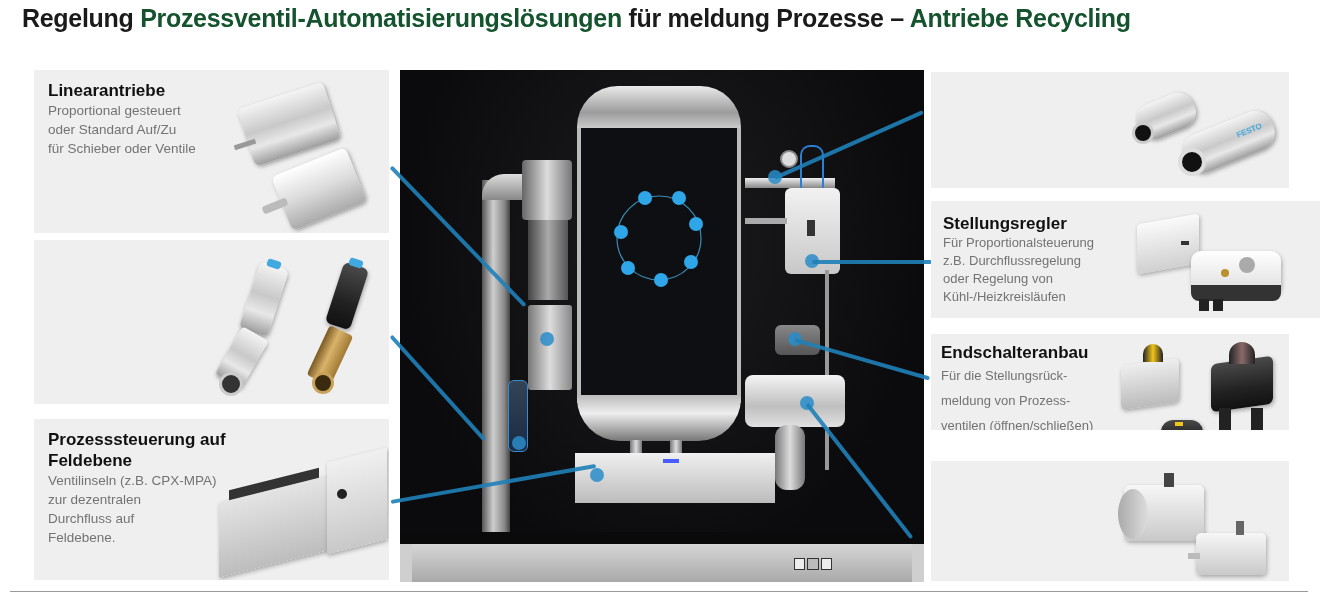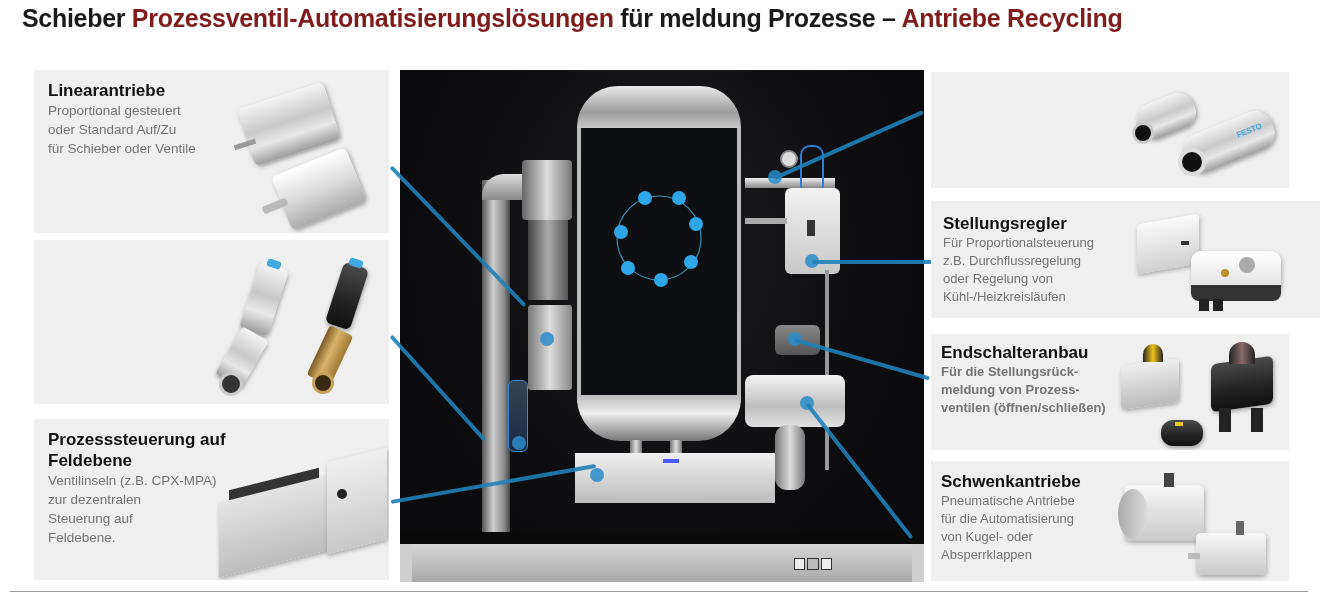--- a/index.html
+++ b/index.html
@@ -1,20 +1,20 @@
 <!DOCTYPE html>
 <html><head>
 <meta charset="utf-8">
 <style>
   html, body { margin: 0; padding: 0; background: #ffffff; }
   body { width: 1320px; height: 608px; position: relative; overflow: hidden;
          font-family: "Liberation Sans", "DejaVu Sans", sans-serif; color: #1a1a1a; }
   .title { position: absolute; left: 22px; top: 4px; font-size: 25px; font-weight: bold;
            letter-spacing: -0.3px; white-space: nowrap; font-family: "Liberation Sans", sans-serif; }
-  .title .accent { color: #7f1d1d; }
+  .title .accent { color: #14532d; }
   .panel { position: absolute; background: #efefef; overflow: hidden; }
   .panel h2 { margin: 0; font-size: 17px; font-weight: bold; line-height: 21px; color: #111; }
   .panel p { margin: 0; font-size: 13.5px; line-height: 19px; color: #737373; white-space: pre-line; }
   .panel .txt { position: absolute; left: 14px; top: 10px; }
   .photo { position: absolute; left: 400px; top: 70px; width: 524px; height: 512px;
            background: radial-gradient(ellipse at 50% 35%, #1c1c1f 0%, #0b0b0d 70%); overflow: hidden; }
   .bottom-line { position: absolute; left: 10px; top: 591px; width: 1298px; height: 1px; background: #9a9a9a; }
   .prod { position: absolute; }
   .metal { background: linear-gradient(180deg, #f4f4f4 0%, #c9c9c9 45%, #e8e8e8 70%, #9d9d9d 100%); border-radius: 6px;
            box-shadow: 1px 2px 4px rgba(0,0,0,0.35); }
@@ -22,21 +22,21 @@
           box-shadow: 1px 2px 4px rgba(0,0,0,0.35); }
   .brass { background: linear-gradient(90deg, #7a5a24 0%, #d9b36a 45%, #a07a34 100%); border-radius: 4px; }
   .blue-cap { background: #3fa9e0; border-radius: 3px; }
   .line { position: absolute; height: 4px; background: #1f7fb8; transform-origin: 0 50%; opacity: 0.9; border-radius: 2px; }
   .dot { position: absolute; width: 14px; height: 14px; border-radius: 50%; background: #2a8cc8; opacity: 0.85; }
 </style>
 </head>
 <body>
 
 <div class="title">
-  <span>Schieber </span><span class="accent">Prozessventil-Automatisierungslösungen</span><span> für meldung Prozesse – </span><span class="accent">Antriebe Recycling</span>
+  <span>Regelung </span><span class="accent">Prozessventil-Automatisierungslösungen</span><span> für meldung Prozesse – </span><span class="accent">Antriebe Recycling</span>
 </div>
 
 <div class="panel" style="left:34px;top:70px;width:355px;height:163px;">
   <div class="txt">
     <h2>Linearantriebe</h2>
     <p>Proportional gesteuert
 oder Standard Auf/Zu
 für Schieber oder Ventile</p>
   </div>
   <div class="prod" style="left:200px;top:12px;width:120px;height:150px;">
@@ -59,21 +59,21 @@
     <div style="position:absolute;left:103px;top:122px;width:16px;height:16px;border-radius:50%;background:#3a2a10;border:3px solid #c9a25a;"></div>
   </div>
 </div>
 
 <div class="panel" style="left:34px;top:419px;width:355px;height:161px;">
   <div class="txt">
     <h2 style="white-space:pre-line;">Prozesssteuerung auf
 Feldebene</h2>
     <p>Ventilinseln (z.B. CPX-MPA)
 zur dezentralen
-Steuerung auf
+Durchfluss auf
 Feldebene.</p>
   </div>
   <div class="prod" style="left:175px;top:30px;width:180px;height:125px;">
     <div style="position:absolute;left:10px;top:40px;width:110px;height:75px;background:linear-gradient(180deg,#e4e4e4,#bdbdbd);transform:skewY(-14deg);box-shadow:1px 2px 4px rgba(0,0,0,0.3);"></div>
     <div style="position:absolute;left:20px;top:30px;width:90px;height:10px;background:#333;transform:skewY(-14deg);"></div>
     <div style="position:absolute;left:118px;top:6px;width:60px;height:92px;background:linear-gradient(180deg,#f0f0f0,#c8c8c8);transform:skewY(-14deg);box-shadow:1px 2px 4px rgba(0,0,0,0.3);"></div>
     <div style="position:absolute;left:128px;top:40px;width:10px;height:10px;border-radius:50%;background:#222;"></div>
   </div>
 </div>
 
@@ -173,47 +173,40 @@
     <div style="position:absolute;left:50px;top:30px;width:8px;height:4px;background:#333;"></div>
     <div style="position:absolute;left:60px;top:40px;width:90px;height:44px;background:linear-gradient(180deg,#fff,#ddd);border-radius:10px;box-shadow:1px 2px 4px rgba(0,0,0,0.3);"></div>
     <div style="position:absolute;left:60px;top:74px;width:90px;height:16px;background:#333;border-radius:0 0 8px 8px;"></div>
     <div style="position:absolute;left:108px;top:46px;width:16px;height:16px;border-radius:50%;background:#aaa;"></div>
     <div style="position:absolute;left:90px;top:58px;width:8px;height:8px;border-radius:50%;background:#b8902e;"></div>
     <div style="position:absolute;left:68px;top:88px;width:10px;height:12px;background:#222;"></div>
     <div style="position:absolute;left:82px;top:88px;width:10px;height:12px;background:#222;"></div>
   </div>
 </div>
 
-<div class="panel" style="left:931px;top:334px;width:358px;height:116px;">
+<div class="panel" style="left:931px;top:334px;width:358px;height:96px;">
   <div class="txt" style="left:10px;top:8px;">
     <h2>Endschalteranbau</h2>
-    <p style="font-size:13px;line-height:18px;font-weight:bold;">Für die Stellungsrück-
+    <p style="font-size:13px;line-height:25px;">Für die Stellungsrück-
 meldung von Prozess-
 ventilen (öffnen/schließen)</p>
   </div>
   <div class="prod" style="left:190px;top:4px;width:165px;height:112px;">
     <div style="position:absolute;left:0px;top:24px;width:58px;height:44px;background:linear-gradient(180deg,#eee,#bbb);border-radius:5px;transform:skewY(-8deg);box-shadow:1px 2px 4px rgba(0,0,0,0.3);"></div>
     <div style="position:absolute;left:22px;top:6px;width:20px;height:18px;border-radius:10px 10px 0 0;background:linear-gradient(90deg,#222,#f0c419 50%,#222);"></div>
     <div class="dark" style="position:absolute;left:90px;top:22px;width:62px;height:48px;transform:skewY(-8deg);"></div>
     <div style="position:absolute;left:108px;top:4px;width:26px;height:22px;border-radius:13px 13px 0 0;background:linear-gradient(90deg,#222,#8a6a6a 50%,#222);"></div>
     <div style="position:absolute;left:98px;top:70px;width:12px;height:24px;background:#222;"></div>
     <div style="position:absolute;left:130px;top:70px;width:12px;height:24px;background:#222;"></div>
     <div class="dark" style="position:absolute;left:40px;top:82px;width:42px;height:26px;border-radius:12px;"></div>
     <div style="position:absolute;left:54px;top:84px;width:8px;height:4px;background:#f0c419;"></div>
   </div>
 </div>
 
 <div class="panel" style="left:931px;top:461px;width:358px;height:120px;">
-  <div class="txt" style="left:10px;top:10px;">
-    <h2>Schwenkantriebe</h2>
-    <p style="font-size:13px;line-height:18px;">Pneumatische Antriebe
-für die Automatisierung
-von Kugel- oder
-Absperrklappen</p>
-  </div>
   <div class="prod" style="left:185px;top:6px;width:170px;height:112px;">
     <div style="position:absolute;left:8px;top:18px;width:80px;height:56px;background:linear-gradient(180deg,#f7f7f7,#c9c9c9);border-radius:6px;box-shadow:1px 2px 4px rgba(0,0,0,0.3);"></div>
     <div style="position:absolute;left:2px;top:22px;width:30px;height:50px;border-radius:50%;background:linear-gradient(90deg,#aaa,#ddd);"></div>
     <div style="position:absolute;left:48px;top:6px;width:10px;height:14px;background:#444;"></div>
     <div style="position:absolute;left:80px;top:66px;width:70px;height:42px;background:linear-gradient(180deg,#f7f7f7,#c9c9c9);border-radius:5px;box-shadow:1px 2px 4px rgba(0,0,0,0.3);"></div>
     <div style="position:absolute;left:120px;top:54px;width:8px;height:14px;background:#666;"></div>
     <div style="position:absolute;left:72px;top:86px;width:12px;height:6px;background:#bbb;"></div>
   </div>
 </div>
 

